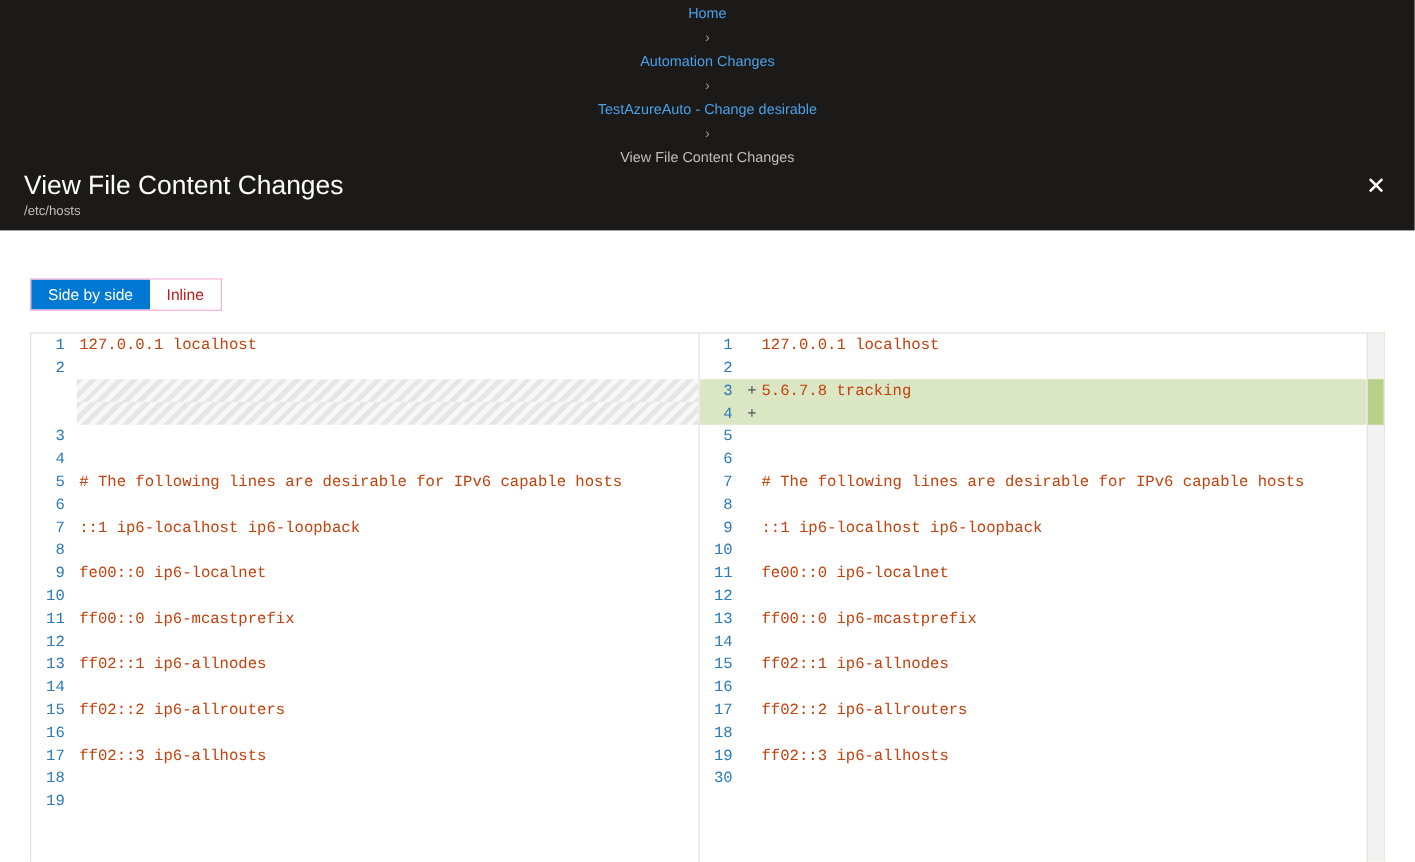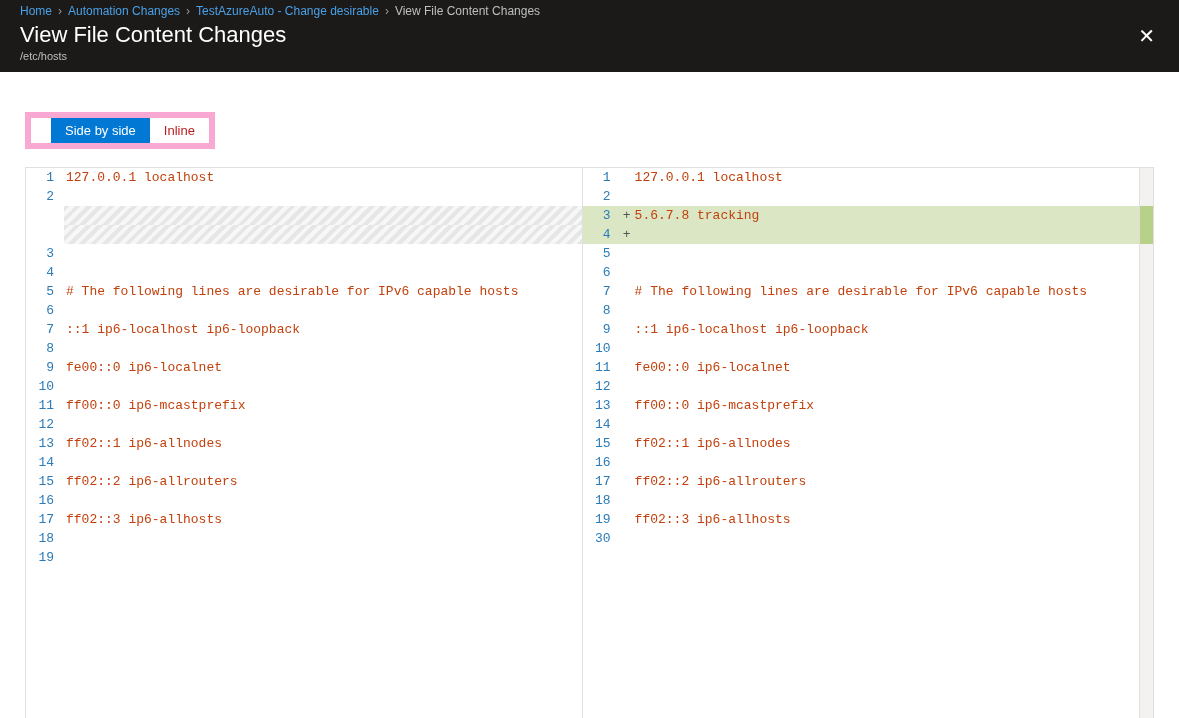--- a/index.html
+++ b/index.html
@@ -1,26 +1,26 @@
 <!DOCTYPE html>
 <html><head>
 <meta charset="utf-8">
 <style>
   * { box-sizing: border-box; margin: 0; padding: 0; }
   html, body { width: 1179px; height: 718px; font-family: "Segoe UI", Arial, sans-serif; font-size: 13px; background: #fff; color: #323130; }
   .topbar { background: #1b1a19; color: #fff; }
-  .breadcrumbs { display: flex; align-items: center; gap: 6px; padding: 4px 20px 2px 20px; font-size: 12px; color: #bfbfbf; }
+  .breadcrumbs { display: flex; align-items: center; gap: 6px; padding: 4px 20px 2px 20px; font-size: 12px; color: #bfbfbf; flex-direction: column; }
   .breadcrumbs a { color: #4aa0e6; text-decoration: none; cursor: pointer; }
   .breadcrumbs .chev { color: #9a9a9a; }
   .titlebar { display: flex; align-items: flex-start; justify-content: space-between; padding: 2px 20px 10px 20px; }
   .titleblock h1 { font-weight: 400; font-size: 22px; color: #fff; }
   .titleblock .subtitle { font-size: 11px; color: #bfbfbf; margin-top: 2px; }
   .close-x { color: #fff; font-size: 20px; line-height: 20px; cursor: pointer; padding: 4px; }
   .content { padding: 40px 25px 20px 25px; }
-  .toggle { display: inline-flex; border: 6px solid #f9a8d4; border-radius: 0; overflow: hidden; margin-bottom: 18px; padding-left: 20px; }
+  .toggle { display: inline-flex; border: 1px solid #f9a8d4; border-radius: 0; overflow: hidden; margin-bottom: 18px; }
   .toggle button { border: none; background: #fff; color: #b91c1c; padding: 5px 14px; font-size: 13px; cursor: pointer; }
   .toggle button.active { background: #0078d4; color: #fff; }
   .diff-wrap { border: 1px solid #e1dfdd; display: flex; height: 560px; position: relative; }
   .pane { flex: 1 1 50%; overflow: hidden; font-family: Consolas, "Courier New", monospace; font-size: 13px; line-height: 19px; position: relative; }
   .pane.left { border-right: 1px solid #e1dfdd; }
   .row { display: flex; height: 19px; }
   .ln { width: 38px; text-align: right; color: #2b7bb9; padding-right: 10px; user-select: none; }
   .sign { width: 12px; text-align: center; color: #555; }
   .code { flex: 1; white-space: pre; padding-left: 2px; color: #c2410c; }
   .row.added { background: #dbe7c4; }

